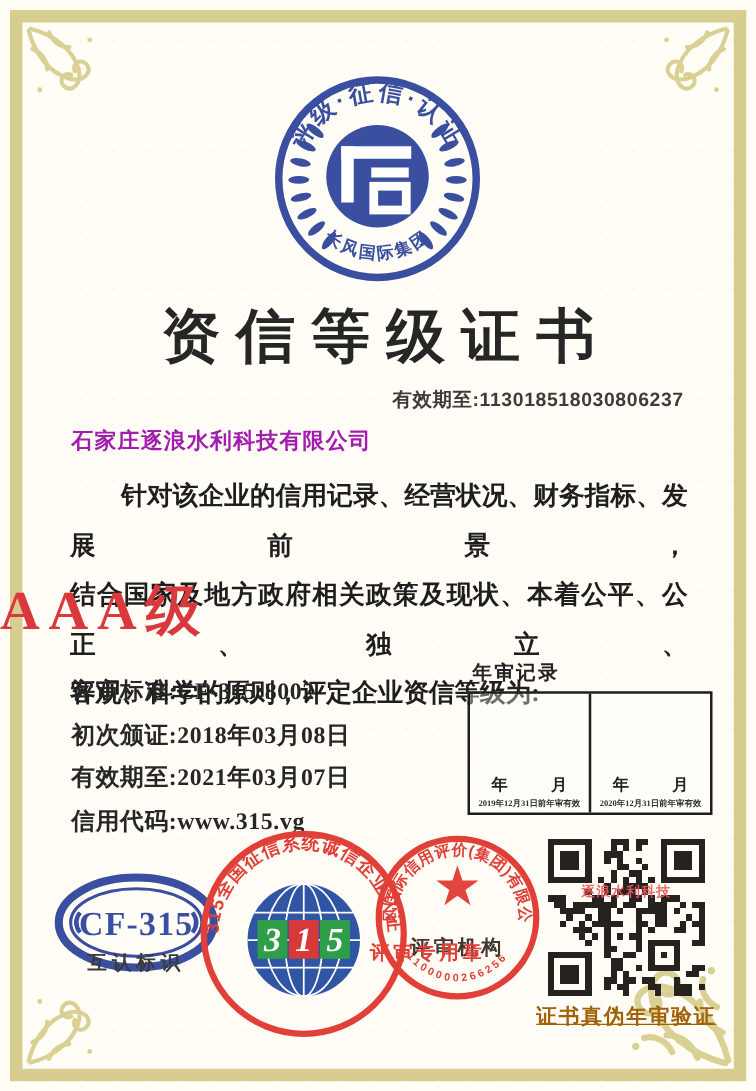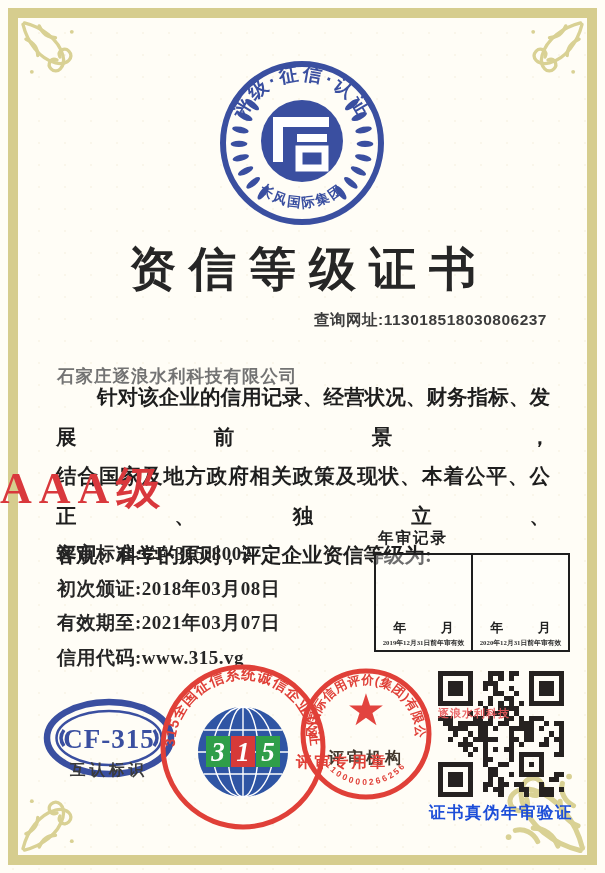--- a/index.html
+++ b/index.html
@@ -21,21 +21,21 @@
   .c-bl{left:20px;bottom:20px;transform:rotate(270deg);}
   .c-br{right:18px;bottom:18px;width:112px;height:112px;transform:rotate(180deg);}
 
   .emblem{position:absolute;left:215px;top:56px;width:174px;height:174px;}
   .arc-top{font:bold 19px var(--sans);letter-spacing:3px;fill:var(--blue);}
   .arc-bottom{font:bold 13.5px var(--sans);letter-spacing:2px;fill:var(--blue);}
 
   .title{position:absolute;left:0;top:238px;width:100%;text-align:center;
     font:800 47px var(--sans);color:#262626;letter-spacing:13px;text-indent:13px;}
   .credit-code{position:absolute;right:58px;top:310px;font:bold 15.5px var(--sans);color:#3c3c3c;letter-spacing:.5px;}
-  .company{position:absolute;left:57px;top:340px;font:bold 17.5px var(--sans);color:#737373;letter-spacing:1px;margin-top:24px;}
+  .company{position:absolute;left:57px;top:340px;font:bold 17.5px var(--sans);color:#a21caf;letter-spacing:1px;}
 
   .body-par{position:absolute;left:56px;top:378px;width:494px;
     font:700 20.5px var(--serif);color:#1e1e1e;line-height:39.5px;}
   .body-par .just{text-align:justify;text-align-last:justify;}
   .body-par .l1{text-indent:2em;}
 
   .rating{position:absolute;left:0;top:459px;width:100%;text-align:left;
     font:800 44px var(--serif);color:var(--red);letter-spacing:7px;}
 
   .details{position:absolute;left:57px;top:537px;font:700 19px var(--serif);color:#262626;line-height:34.5px;letter-spacing:.5px;}
@@ -62,24 +62,24 @@
   .review-serial{font:bold 8.5px var(--sans);letter-spacing:2.5px;fill:var(--sealred);}
   .star{position:absolute;left:296px;top:688px;width:140px;text-align:center;
     font:44px var(--sans);color:rgba(224,52,47,.92);line-height:1;}
   .agency{position:absolute;left:296px;top:714px;width:140px;text-align:center;
     font:800 16px var(--serif);color:#42372c;letter-spacing:3px;margin-top:34px;}
   .stamp{position:absolute;left:296px;top:752px;width:140px;text-align:left;
     font:800 15.5px var(--serif);color:var(--sealred);letter-spacing:3px;}
 
   .qr{position:absolute;left:438px;top:671px;width:126px;height:126px;}
   .qr svg{width:100%;height:100%;shape-rendering:crispEdges;}
-  .qr-overlay{position:absolute;left:438px;top:706px;width:126px;text-align:left;
+  .qr-overlay{position:absolute;left:438px;top:706px;width:126px;text-align:center;
     font:800 11px var(--sans);color:rgba(232,88,90,.9);letter-spacing:1px;}
   .qr-caption{position:absolute;left:420px;top:802px;width:162px;text-align:center;
-    font:800 16.5px var(--serif);color:#1d4ed8;letter-spacing:1.5px;}
+    font:800 16.5px var(--serif);color:#a16207;letter-spacing:1.5px;text-decoration:underline;}
 </style>
 </head>
 <body>
 
 <div class="page">
   <div class="frame"></div>
 
   <div class="corner c-tl">
     <svg viewBox="0 0 100 100" fill="none" stroke="#d9d194" stroke-width="4.5" stroke-linecap="round">
       <path d="M6,4 C30,10 52,26 58,48 C62,64 50,74 42,66 C36,60 42,50 50,54"></path>
@@ -158,21 +158,21 @@
       <text class="arc-top">
         <textPath href="#eTop" startOffset="50%" text-anchor="middle">评级·征信·认证</textPath>
       </text>
       <text class="arc-bottom">
         <textPath href="#eBot" startOffset="50%" text-anchor="middle">长风国际集团</textPath>
       </text>
     </svg>
   </div>
 
   <div class="title">资信等级证书</div>
-  <div class="credit-code">查询网址:113018518030806237</div>
+  <div class="credit-code">有效期至:113018518030806237</div>
   <div class="company">石家庄逐浪水利科技有限公司</div>
 
   <div class="body-par">
     <div class="l1 just">针对该企业的信用记录、经营状况、财务指标、发展前景，</div>
     <div class="just">结合国家及地方政府相关政策及现状、本着公平、公正、独立、</div>
     <div>客观、科学的原则，评定企业资信等级为:</div>
   </div>
 
   <div class="rating">AAA级</div>
 

